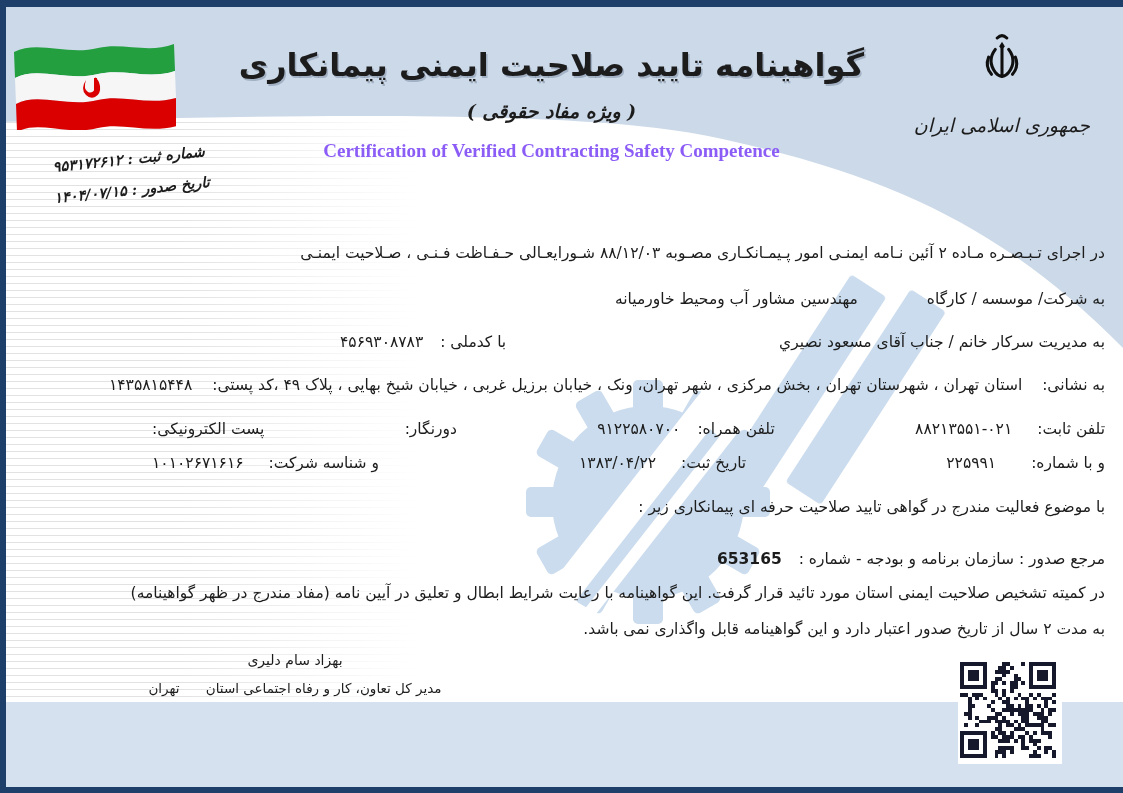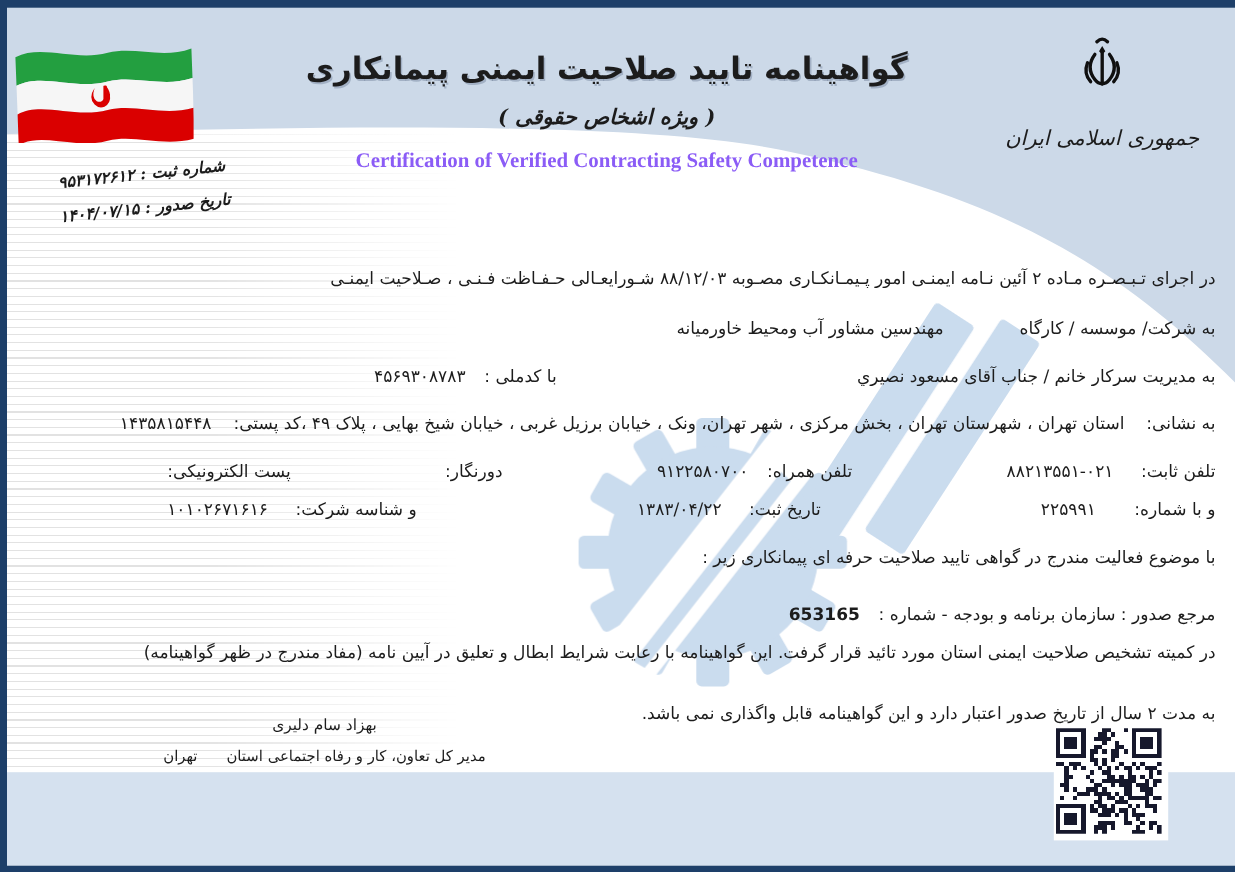--- a/index.html
+++ b/index.html
@@ -17,21 +17,21 @@
   .edge.left{left:0;top:0;width:6px;height:100%;}
   .edge.bottom{left:0;bottom:0;width:100%;height:6px;}
   
   .flag{position:absolute;left:8px;top:30px;z-index:3;}
   
   .ministry{position:absolute;right:16px;top:32px;width:210px;text-align:center;z-index:3;}
   .ministry .m1{font-family:"DejaVu Serif",serif;font-style:italic;font-size:19px;margin-top:24px;direction:rtl;}
   .ministry .m2{font-family:"DejaVu Serif",serif;font-weight:bold;font-size:16px;margin-top:8px;direction:rtl;}
   
   .titles{position:absolute;left:180px;right:200px;top:46px;text-align:center;z-index:3;}
-  .title-fa{font-size:28px;font-weight:bold;direction:rtl;text-shadow:1.5px 1.5px 0 rgba(40,60,90,.25);}
+  .title-fa{font-size:32px;font-weight:bold;direction:rtl;text-shadow:1.5px 1.5px 0 rgba(40,60,90,.25);}
   .subtitle-fa{font-family:"DejaVu Serif",serif;font-style:italic;font-weight:bold;font-size:19px;margin-top:16px;direction:rtl;}
   .title-en{font-family:"Liberation Serif","DejaVu Serif",serif;font-weight:bold;font-size:19px;margin-top:18px;color:#8b5cf6;text-align:center;}
   
   .regblock{position:absolute;left:26px;top:150px;width:210px;z-index:3;transform:rotate(-6deg);
     font-family:"DejaVu Serif",serif;font-weight:bold;font-style:italic;font-size:14.5px;direction:rtl;text-align:center;}
   .regblock .rl{margin-bottom:14px;white-space:nowrap;}
   
   .row{position:absolute;right:18px;direction:rtl;font-size:15.5px;z-index:3;white-space:nowrap;}
   .num{direction:ltr;unicode-bidi:isolate;display:inline-block;}
   .g-sp45{margin-right:64px;}
@@ -112,21 +112,21 @@
         <path d="M8,26 q-4,10 3,18"></path>
         <path d="M36,26 q4,10 -3,18"></path>
       </g>
       <path d="M22,10 l3,5 -3,3 -3,-3 Z" fill="#101010"></path>
     </svg>
     <div class="m1">جمهوری اسلامی ایران</div>
   </div>
 
   <div class="titles">
     <div class="title-fa">گواهینامه تایید صلاحیت ایمنی  پیمانکاری</div>
-    <div class="subtitle-fa">( ویژه اشخاص حقوقی )</div>
+    <div class="subtitle-fa">( ویژه مفاد حقوقی )</div>
     <div class="title-en">Certification of Verified Contracting Safety Competence</div>
   </div>
 
   <div class="regblock">
     <div class="rl">
       <span>شماره ثبت :</span>
       <span class="num">۹۵۳۱۷۲۶۱۲</span>
     </div>
     <div class="rl">
       <span>تاریخ صدور :</span>
@@ -190,21 +190,21 @@
   </div>
 
   <div class="row" style="top:498px;">با موضوع فعالیت مندرج در گواهی تایید صلاحیت حرفه ای پیمانکاری زیر :</div>
 
   <div class="row" style="top:550px;">
     <span>مرجع صدور : سازمان برنامه و بودجه - شماره :</span>
     <span class="num g-sp12" style="font-weight:bold;">653165</span>
   </div>
 
   <div class="row" style="top:584px;">در کمیته تشخیص صلاحیت ایمنی استان مورد تائید قرار گرفت. این گواهینامه با رعایت شرایط ابطال و تعلیق در آیین نامه (مفاد مندرج در ظهر گواهینامه)</div>
-  <div class="row" style="top:640px;">به مدت ۲ سال از تاریخ صدور اعتبار دارد و این گواهینامه قابل واگذاری نمی باشد.</div>
+  <div class="row" style="top:620px;">به مدت ۲ سال از تاریخ صدور اعتبار دارد و این گواهینامه قابل واگذاری نمی باشد.</div>
 
   <div class="signature">
     <div>بهزاد سام دلیری</div>
     <div class="sig-title">
       <span>مدیر کل تعاون، کار و رفاه اجتماعی استان</span>
       <span class="province">تهران</span>
     </div>
   </div>
 
   <div class="qr">

